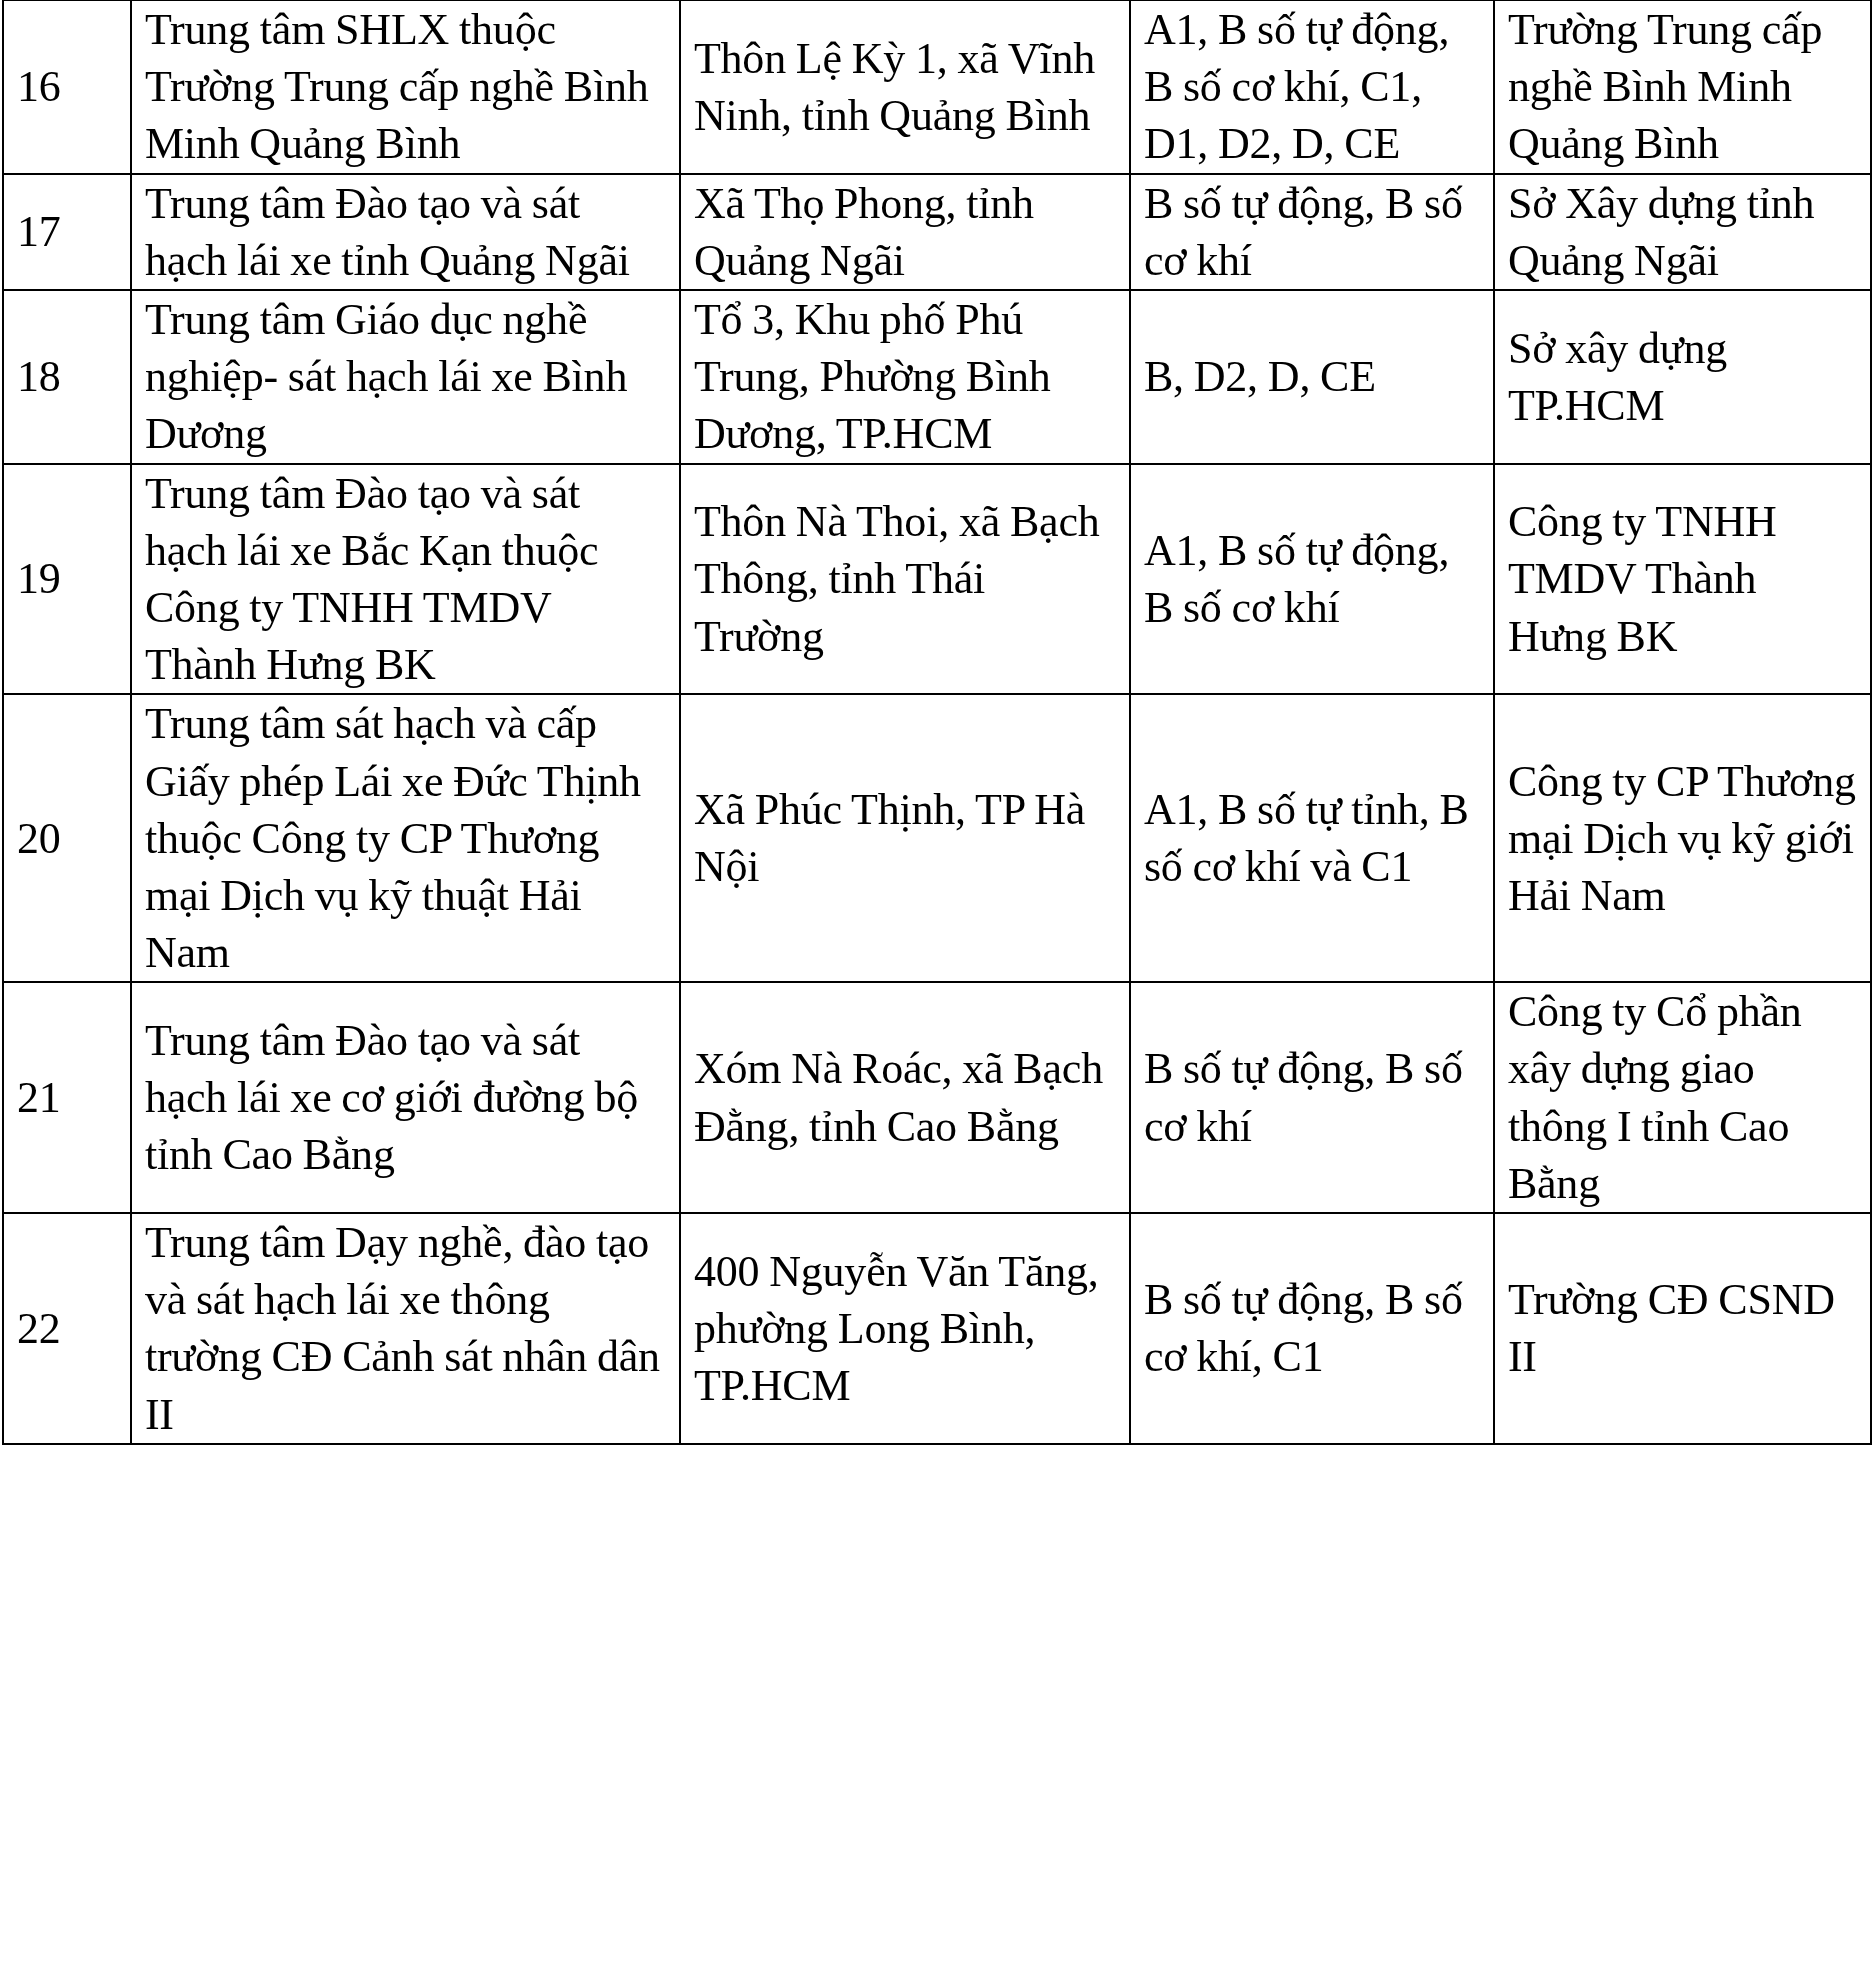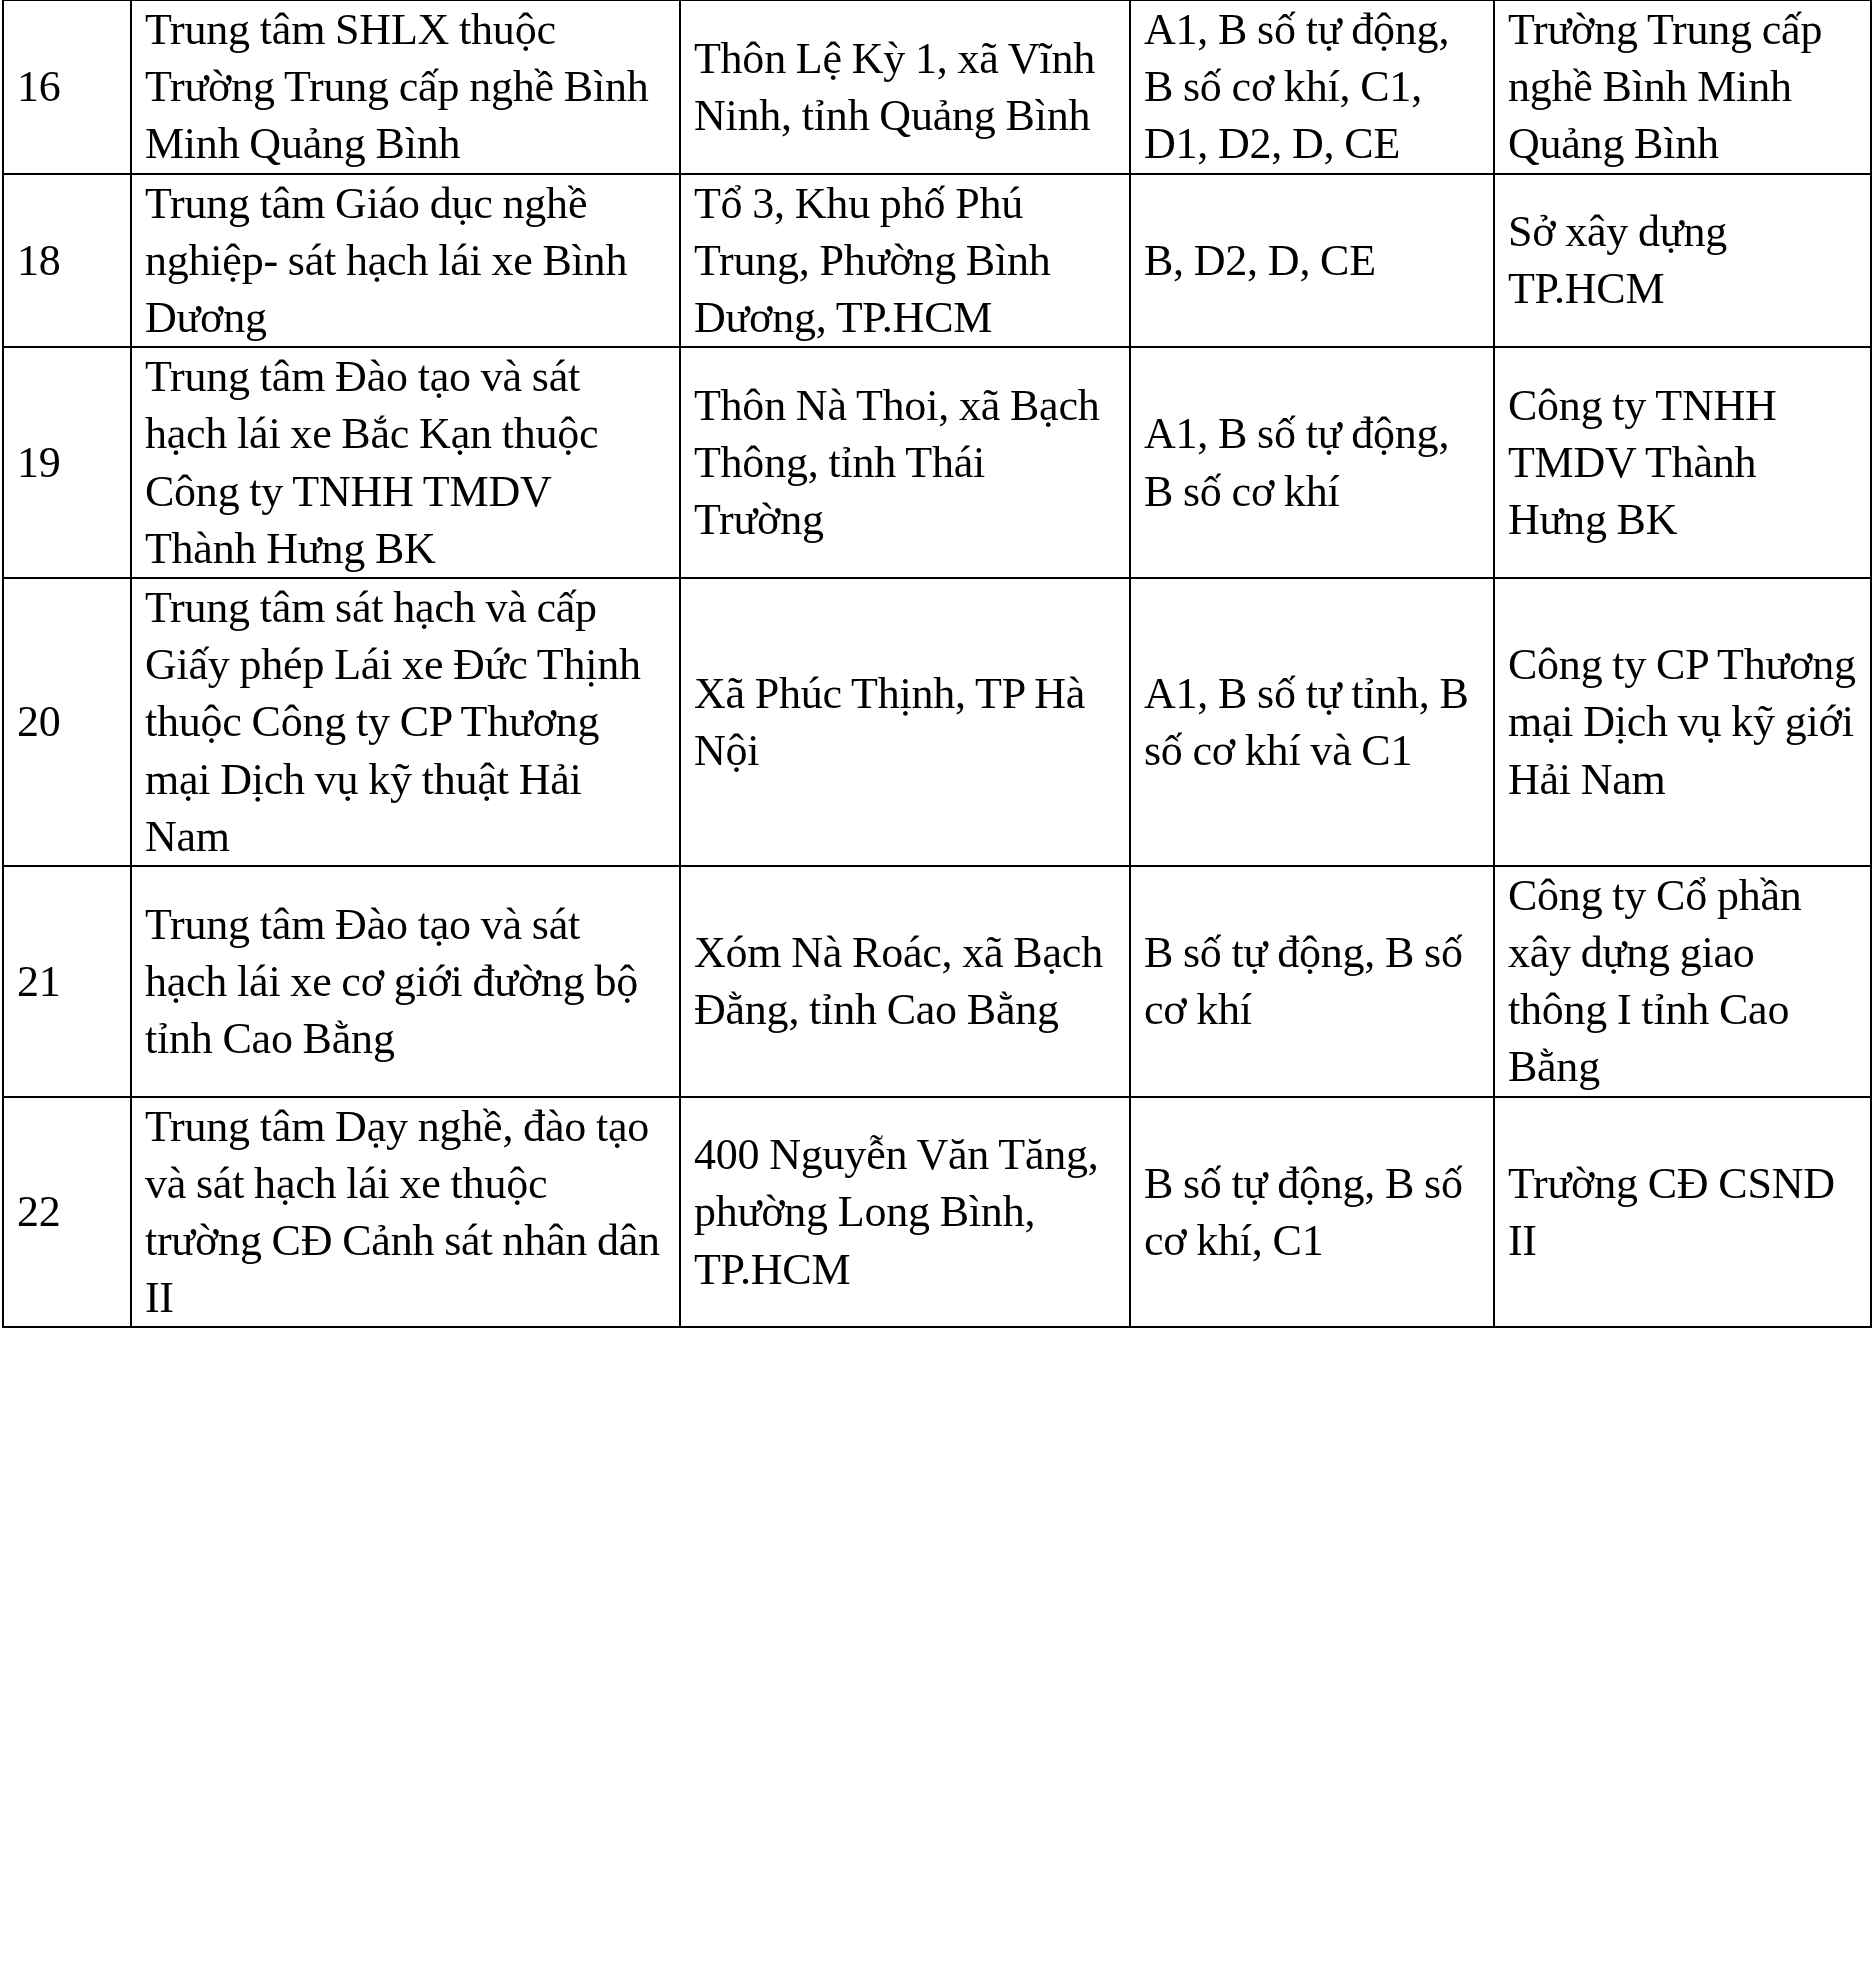--- a/index.html
+++ b/index.html
@@ -70,20 +70,27 @@
     <tbody>
 
       <tr class="first-row">
         <td class="col-no">16</td>
         <td>Trung tâm SHLX thuộc Trường Trung cấp nghề Bình Minh Quảng Bình</td>
         <td>Thôn Lệ Kỳ 1, xã Vĩnh Ninh, tỉnh Quảng Bình</td>
         <td>A1, B số tự động, B số cơ khí, C1, D1, D2, D, CE</td>
         <td>Trường Trung cấp nghề Bình Minh Quảng Bình</td>
       </tr>
 
+      <tr>
+        <td class="col-no">17</td>
+        <td>Trung tâm Đào tạo và sát hạch lái xe tỉnh Quảng Ngãi</td>
+        <td>Xã Thọ Phong, tỉnh Quảng Ngãi</td>
+        <td>B số tự động, B số cơ khí</td>
+        <td>Sở Xây dựng tỉnh Quảng Ngãi</td>
+      </tr>
 
       <tr>
         <td class="col-no">18</td>
         <td>Trung tâm Giáo dục nghề nghiệp- sát hạch lái xe Bình Dương</td>
         <td>Tổ 3, Khu phố Phú Trung, Phường Bình Dương, TP.HCM</td>
         <td>B, D2, D, CE</td>
         <td>Sở xây dựng TP.HCM</td>
       </tr>
 
       <tr>
@@ -105,21 +112,21 @@
       <tr>
         <td class="col-no">21</td>
         <td>Trung tâm Đào tạo và sát hạch lái xe cơ giới đường bộ tỉnh Cao Bằng</td>
         <td>Xóm Nà Roác, xã Bạch Đằng, tỉnh Cao Bằng</td>
         <td>B số tự động, B số cơ khí</td>
         <td>Công ty Cổ phần xây dựng giao thông I tỉnh Cao Bằng</td>
       </tr>
 
       <tr>
         <td class="col-no">22</td>
-        <td>Trung tâm Dạy nghề, đào tạo và sát hạch lái xe thuộc trường CĐ Cảnh sát nhân dân II</td>
+        <td>Trung tâm Dạy nghề, đào tạo và sát hạch lái xe thông trường CĐ Cảnh sát nhân dân II</td>
         <td>400 Nguyễn Văn Tăng, phường Long Bình, TP.HCM</td>
         <td>B số tự động, B số cơ khí, C1</td>
         <td>Trường CĐ CSND II</td>
       </tr>
 
     </tbody>
   </table>
 </div>
 
 

